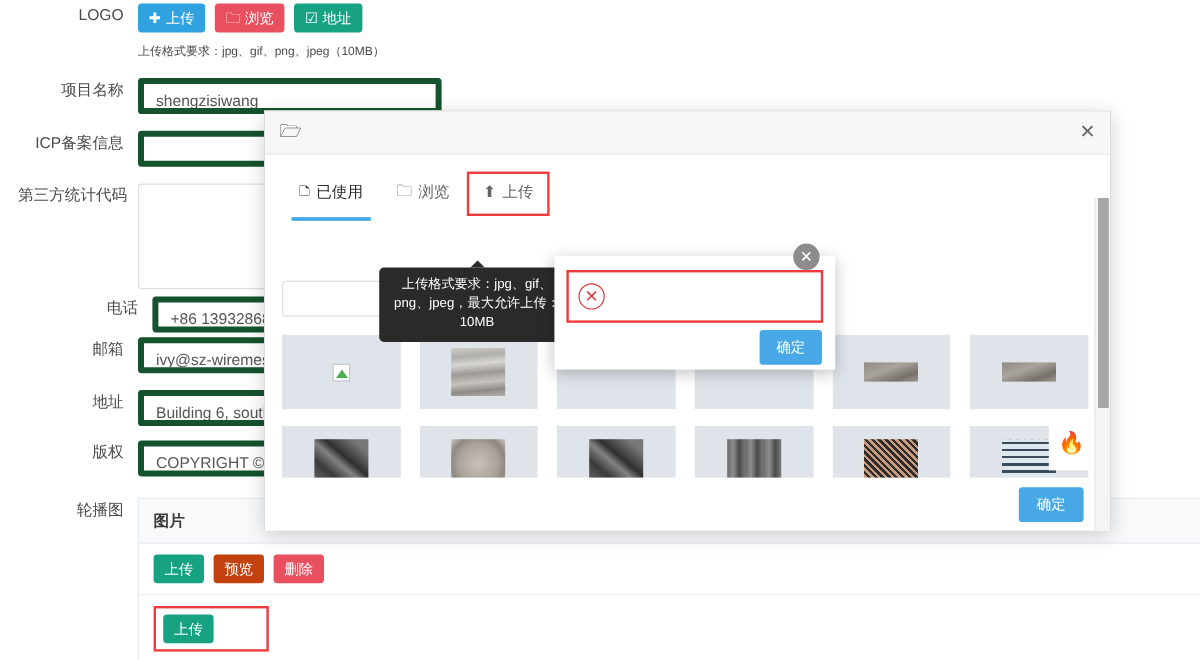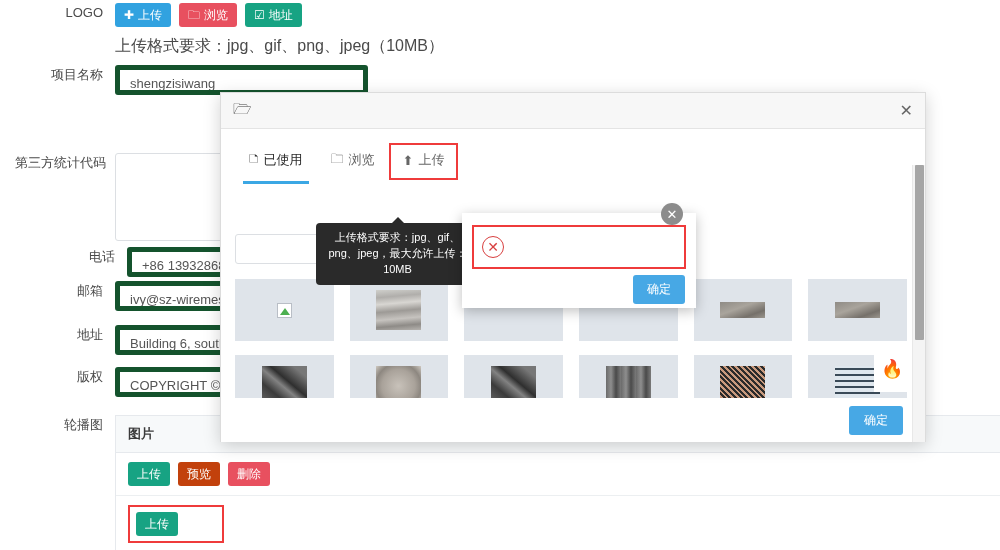--- a/index.html
+++ b/index.html
@@ -30,21 +30,21 @@
     border:none; border-radius:3px; color:#fff;
     font-size:12px; line-height:1; padding:6px 9px;
     cursor:pointer; font-family:"Liberation Sans", sans-serif;
     white-space:nowrap;
   }
   .btn-blue   { background:#31a2e0; }
   .btn-red    { background:#e8505f; }
   .btn-teal   { background:#17a383; }
   .btn-sky    { background:#c2410c; }
 
-  .hint-text { font-size:16px; color:#4a4a4a; margin-top:9px; }
+  .hint-text { font-size:10px; color:#4a4a4a; margin-top:9px; }
 
   .txt-input {
     border:5px solid #14532d; border-radius:3px;
     background:#fff; color:#555; font-size:13px;
     padding:6px 10px; height:30px; width:253px;
     font-family:"Liberation Sans", sans-serif;
     outline:none; overflow:hidden; white-space:nowrap;
   }
   .txt-area {
     border:1px solid #dcdfe3; border-radius:3px;
@@ -209,20 +209,24 @@
         </div>
         <div class="hint-text">上传格式要求：jpg、gif、png、jpeg（10MB）</div>
       </div>
     </div>
 
     <div class="form-row" style="left:0; top:65px;">
       <div class="form-label">项目名称</div>
       <div class="txt-input">shengzisiwang</div>
     </div>
 
+    <div class="form-row" style="left:0; top:109px;">
+      <div class="form-label">ICP备案信息</div>
+      <div class="txt-input"></div>
+    </div>
 
     <div class="form-row" style="left:0; top:153px;">
       <div class="form-label">第三方统计代码</div>
       <div class="txt-area"></div>
     </div>
 
     <div class="form-row" style="left:12px; top:247px;">
       <div class="form-label">电话</div>
       <div class="txt-input">+86 13932868023</div>
     </div>

